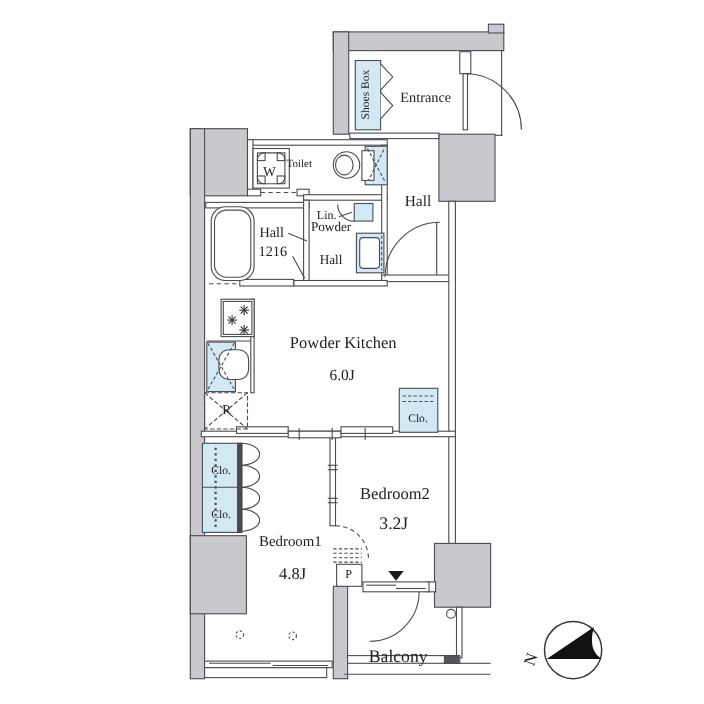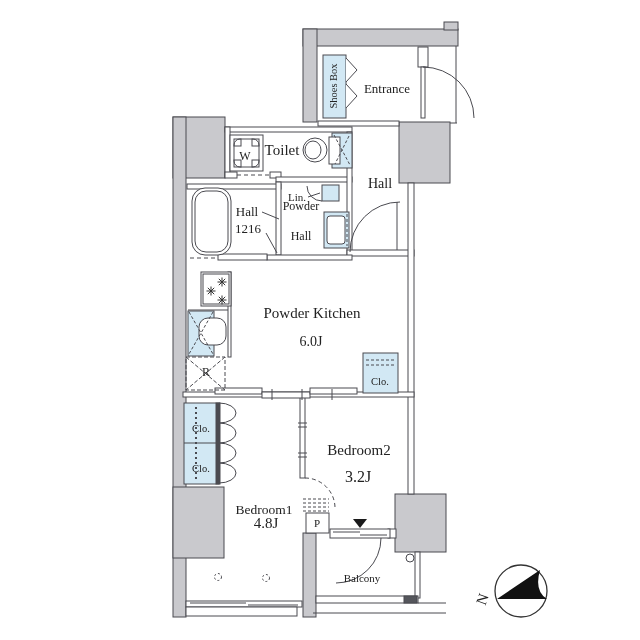--- a/index.html
+++ b/index.html
@@ -169,34 +169,34 @@
 
   <g>
     <circle cx="521" cy="591" r="26" fill="#ffffff" stroke="#333" stroke-width="1.3"></circle>
     <path d="M497,599 L540,570 Q534,591 547,599 Z" fill="#111"></path>
     <text transform="translate(487,601) rotate(-70)" text-anchor="middle" font-family="Liberation Serif, serif" font-size="15" fill="#222">N</text>
   </g>
 </svg>
 
 <div class="lbl" style="left:387px;top:88px;font-size:13px">Entrance</div>
 <div class="lbl rot" style="left:334px;top:86px;font-size:10.5px">Shoes Box</div>
-<div class="lbl" style="left:282px;top:150px;font-size:15px">Toilet</div>
+<div class="lbl" style="left:272px;top:150px;font-size:10px">Toilet</div>
 <div class="lbl" style="left:245px;top:156px;font-size:12px">W</div>
 <div class="lbl" style="left:380px;top:184px;font-size:14px">Hall</div>
 <div class="lbl" style="left:247px;top:211px;font-size:13px">Hall</div>
 <div class="lbl" style="left:248px;top:228px;font-size:13px">1216</div>
 <div class="lbl" style="left:297px;top:197px;font-size:11px">Lin.</div>
 <div class="lbl" style="left:301px;top:206px;font-size:12px">Powder</div>
 <div class="lbl" style="left:301px;top:236px;font-size:12px">Hall</div>
 <div class="lbl" style="left:312px;top:313px;font-size:15px">Powder Kitchen</div>
 <div class="lbl" style="left:311px;top:342px;font-size:14px">6.0J</div>
 <div class="lbl" style="left:206px;top:372px;font-size:12px">R</div>
 <div class="lbl" style="left:380px;top:382px;font-size:10.5px">Clo.</div>
 <div class="lbl" style="left:201px;top:429px;font-size:10.5px">Clo.</div>
 <div class="lbl" style="left:201px;top:469px;font-size:10.5px">Clo.</div>
-<div class="lbl" style="left:264px;top:510px;font-size:13.5px">Bedroom1</div>
+<div class="lbl" style="left:264px;top:492px;font-size:13.5px">Bedroom1</div>
 <div class="lbl" style="left:266px;top:523px;font-size:15px">4.8J</div>
 <div class="lbl" style="left:359px;top:450px;font-size:15px">Bedroom2</div>
 <div class="lbl" style="left:358px;top:477px;font-size:16px">3.2J</div>
 <div class="lbl" style="left:317px;top:523px;font-size:11px">P</div>
-<div class="lbl" style="left:362px;top:578px;font-size:11px">Balcony</div>
+<div class="lbl" style="left:362px;top:598px;font-size:16px">Balcony</div>
 
 </div>
 
 </body></html>

